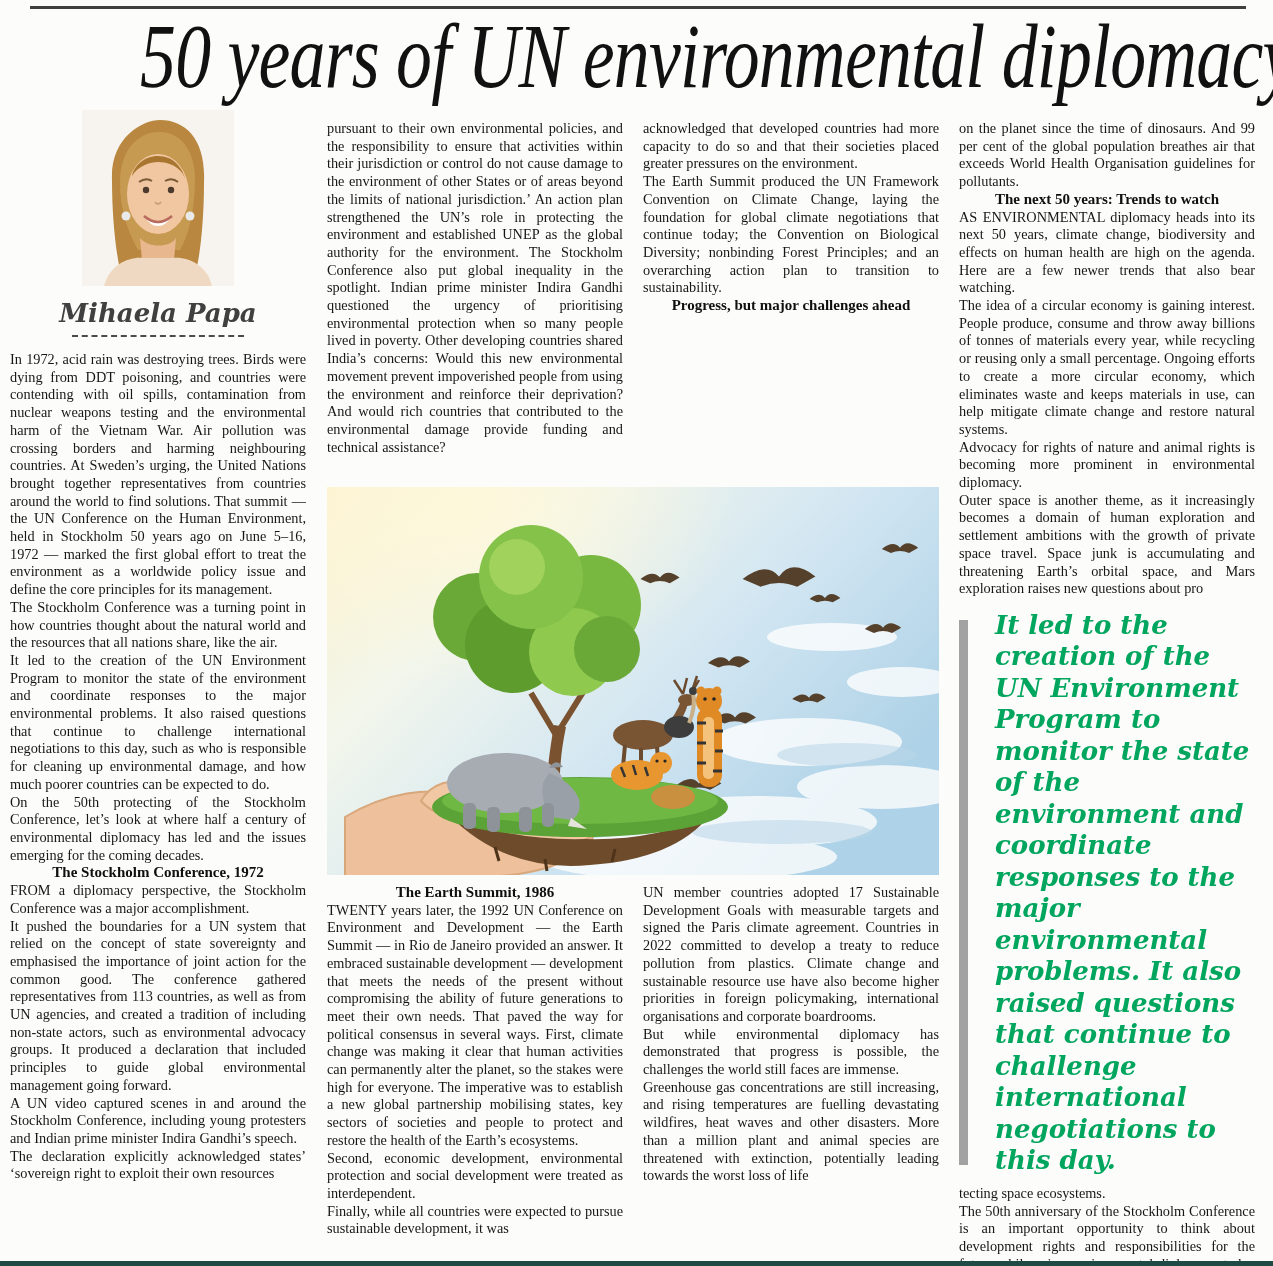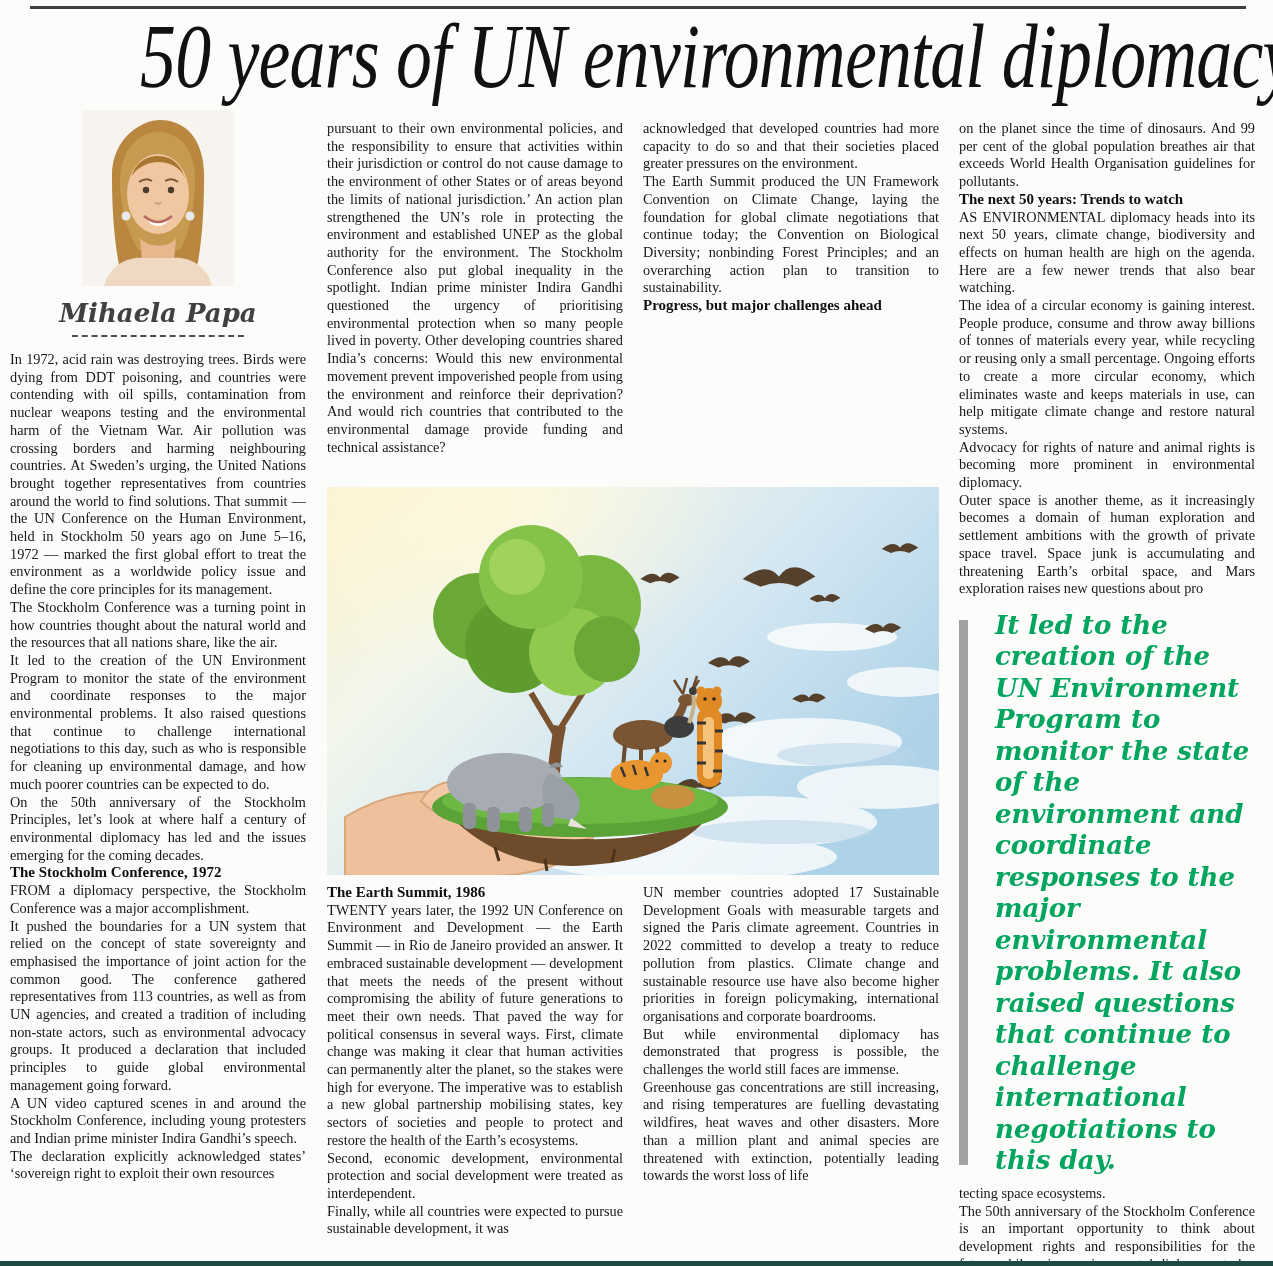--- a/index.html
+++ b/index.html
@@ -8,21 +8,21 @@
   .top-rule{position:absolute;left:30px;top:6px;width:1216px;height:3px;background:#3f3f3f;}
   .bottom-strip{position:absolute;left:0;bottom:0;width:100%;height:5px;background:#1d4a44;}
 
   .headline{position:absolute;top:4px;left:0;width:1273px;margin:0;text-align:center;
             font-family:"Liberation Serif",serif;font-style:italic;font-weight:400;
             font-size:92px;line-height:104px;color:#111;white-space:nowrap;
             transform:scaleX(0.78);transform-origin:50% 50%;letter-spacing:-1px;}
 
   .col{position:absolute;width:296px;overflow:hidden;}
   .para{margin:0;text-align:justify;font-size:14.3px;line-height:17.7px;}
-  .sec-h{margin:0;font-size:15px;line-height:17.7px;font-weight:700;color:#0f0f0f;text-align:left;}
+  .sec-h{margin:0;font-size:15px;line-height:17.7px;font-weight:700;color:#0f0f0f;text-align:center;}
 
   .col1{left:10px;top:110px;height:1152px;}
   .col2top{left:327px;top:120px;height:370px;}
   .col3top{left:643px;top:120px;height:370px;}
   .col2bottom{left:327px;top:884px;height:380px;}
   .col3bottom{left:643px;top:884px;height:380px;}
   .col4{left:959px;top:120px;height:1144px;}
 
   .author-block{text-align:center;margin-bottom:14px;}
   .author-photo{width:152px;height:176px;display:inline-block;}
@@ -67,21 +67,21 @@
         <path d="M58,128 L60,150 L92,150 L94,128 C88,138 66,138 58,128 Z" fill="#e9b78e"></path>
         <path d="M22,176 C28,154 48,146 62,148 L90,148 C106,146 126,156 130,176 Z" fill="#efd9c3"></path>
       </svg>
       <div class="author-name">Mihaela Papa</div>
       <div class="author-rule"></div>
     </div>
     <div>
         <p class="para">In 1972, acid rain was destroying trees. Birds were dying from DDT poisoning, and countries were contending with oil spills, contamination from nuclear weapons testing and the environmental harm of the Vietnam War. Air pollution was crossing borders and harming neighbouring countries. At Sweden’s urging, the United Nations brought together representatives from countries around the world to find solutions. That summit — the UN Conference on the Human Environment, held in Stockholm 50 years ago on June 5–16, 1972 — marked the first global effort to treat the environment as a worldwide policy issue and define the core principles for its management.</p>
         <p class="para">The Stockholm Conference was a turning point in how countries thought about the natural world and the resources that all nations share, like the air.</p>
         <p class="para">It led to the creation of the UN Environment Program to monitor the state of the environment and coordinate responses to the major environmental problems. It also raised questions that continue to challenge international negotiations to this day, such as who is responsible for cleaning up environmental damage, and how much poorer countries can be expected to do.</p>
-        <p class="para">On the 50th anniversary of the Stockholm Principles, let’s look at where half a century of environmental diplomacy has led and the issues emerging for the coming decades.</p>
+        <p class="para">On the 50th protecting of the Stockholm Conference, let’s look at where half a century of environmental diplomacy has led and the issues emerging for the coming decades.</p>
         <h3 class="sec-h">The Stockholm Conference, 1972</h3>
         <p class="para">FROM a diplomacy perspective, the Stockholm Conference was a major accomplishment.</p>
         <p class="para">It pushed the boundaries for a UN system that relied on the concept of state sovereignty and emphasised the importance of joint action for the common good. The conference gathered representatives from 113 countries, as well as from UN agencies, and created a tradition of including non-state actors, such as environmental advocacy groups. It produced a declaration that included principles to guide global environmental management going forward.</p>
         <p class="para">A UN video captured scenes in and around the Stockholm Conference, including young protesters and Indian prime minister Indira Gandhi’s speech.</p>
         <p class="para">The declaration explicitly acknowledged states’ ‘sovereign right to exploit their own resources</p>
       </div>
   </div>
 
   <div class="col col2top">
       <p class="para">pursuant to their own environmental policies, and the responsibility to ensure that activities within their jurisdiction or control do not cause damage to the environment of other States or of areas beyond the limits of national jurisdiction.’ An action plan strengthened the UN’s role in protecting the environment and established UNEP as the global authority for the environment. The Stockholm Conference also put global inequality in the spotlight. Indian prime minister Indira Gandhi questioned the urgency of prioritising environmental protection when so many people lived in poverty. Other developing countries shared India’s concerns: Would this new environmental movement prevent impoverished people from using the environment and reinforce their deprivation? And would rich countries that contributed to the environmental damage provide funding and technical assistance?</p>

